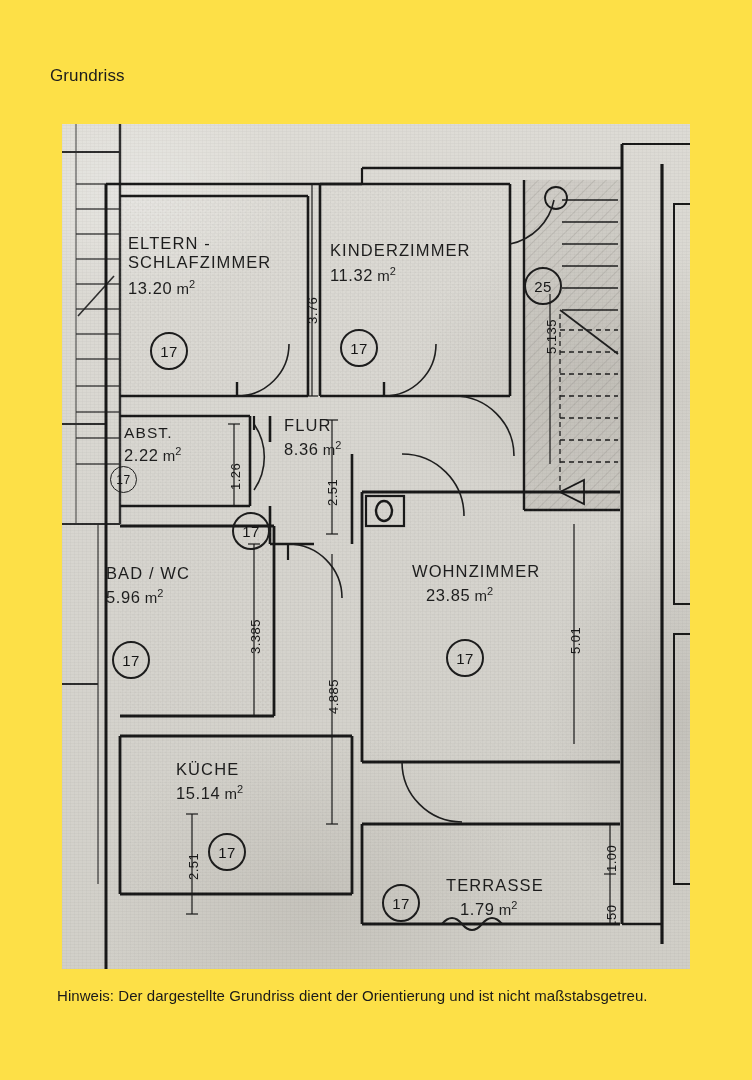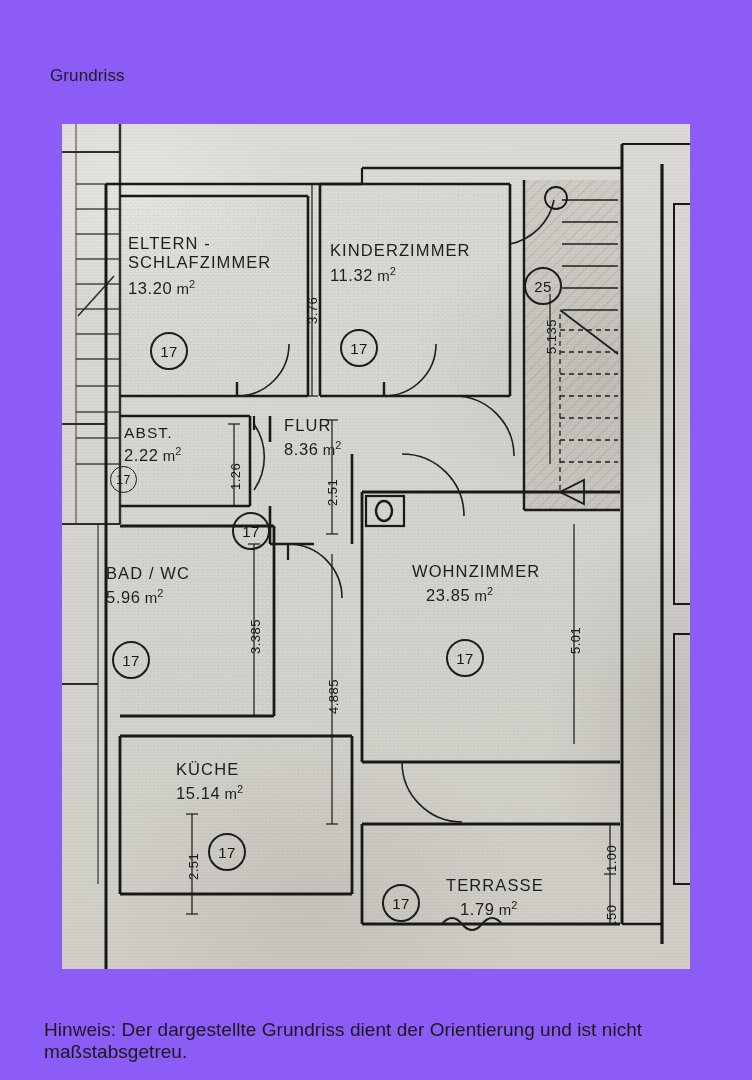--- a/index.html
+++ b/index.html
@@ -12,21 +12,21 @@
     height: 1080px;
     font-family: "Liberation Sans", sans-serif;
     color: #1a1a1a;
     position: relative;
     overflow: hidden;
   }
 
   #page {
     position: absolute;
     inset: 0;
-    background: #8b5cf6;
+    background: #fde047;
   }
 
   
   #heading {
     position: absolute;
     left: 50px;
     top: 66px;
     font-size: 17px;
     letter-spacing: 0.1px;
     color: #1d1d1d;
@@ -129,26 +129,25 @@
   }
   .circnum.sm {
     width: 25px; height: 25px;
     border-width: 1.6px;
     font-size: 12px;
   }
 
   
   #footnote {
     position: absolute;
-    left: 44px;
+    left: 57px;
     top: 987px;
-    font-size: 19px;
+    font-size: 15px;
     color: #1a1a1a;
     letter-spacing: 0.05px;
-    margin-top: 32px;
   }
 </style>
 </head>
 <body>
 
 <div id="page">
 
   <div id="heading">Grundriss</div>
 
   <div id="scan">

